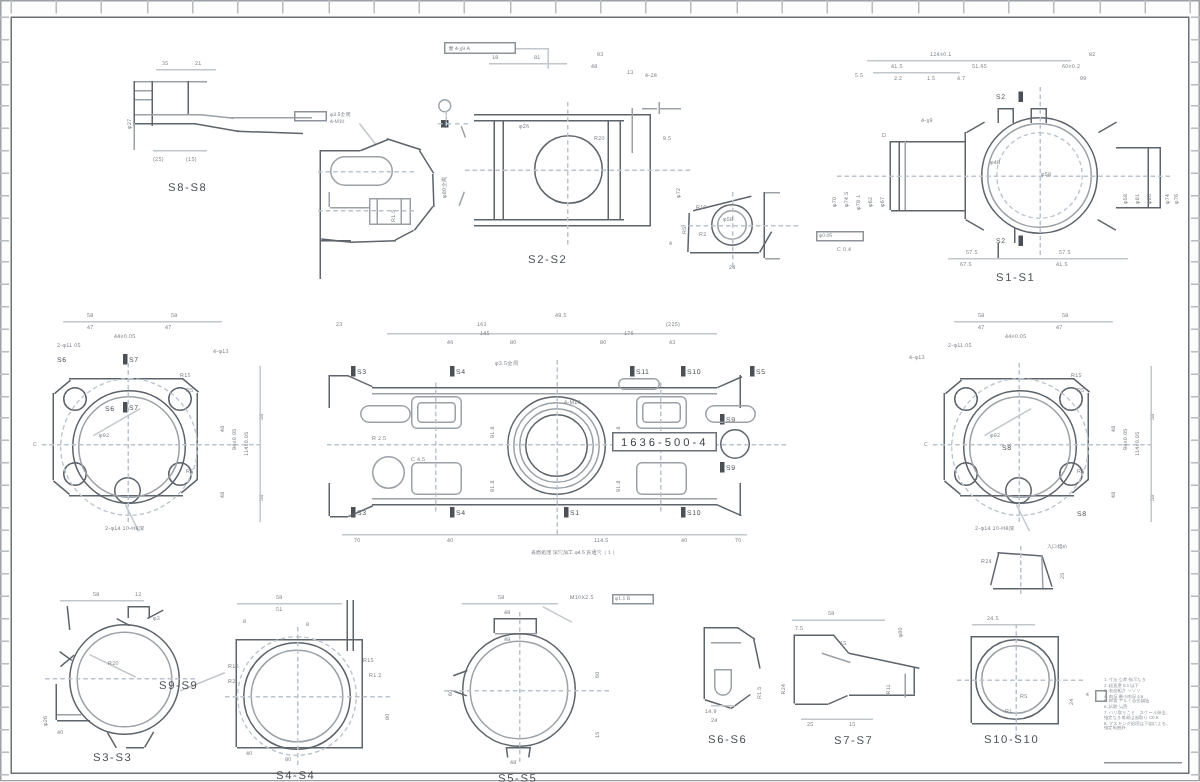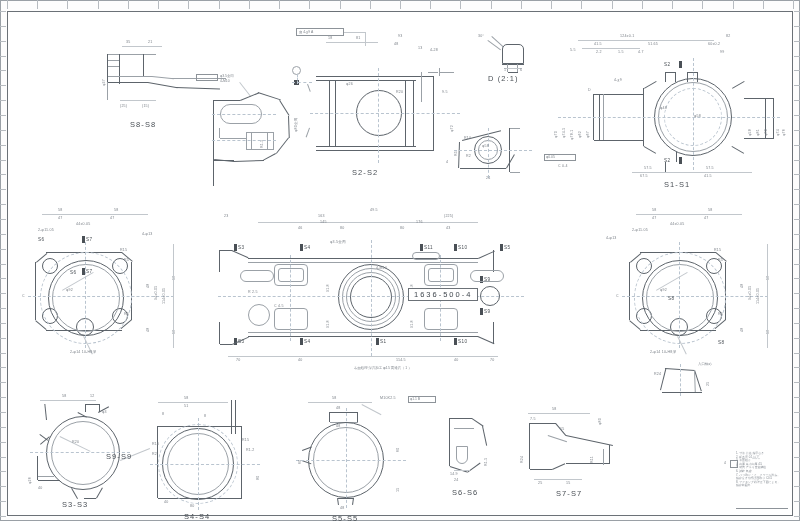--- a/index.html
+++ b/index.html
@@ -150,21 +150,21 @@
       <div class="t" style="top: 415.882px; left: 1px; height: 1px; width: 6px;"></div>
       <div class="t" style="top: 430.735px; left: 1px; height: 1px; width: 6px;"></div>
       <div class="t" style="top: 445.588px; left: 1px; height: 1px; width: 6px;"></div>
       <div class="t" style="top: 460.441px; left: 1px; height: 1px; width: 6px;"></div>
       <div class="t" style="top: 475.294px; left: 1px; height: 1px; width: 6px;"></div>
       <div class="t" style="top: 490.147px; left: 1px; height: 1px; width: 6px;"></div>
       <div class="t" style="top: 505px; left: 1px; height: 1px; width: 6px;"></div>
     </div>
 
 
-  <div class="v" id="s8" style="left:98px;top:38px;width:130px;height:100px;">
+  <div class="v" id="s8" style="left:80px;top:38px;width:130px;height:100px;">
     <div class="ln thin" style="left:10px;top:16px;width:48px;"></div>
     <div class="ln thin" style="left:10px;top:22px;width:12px;"></div>
     <div class="ln thin" style="left:10px;top:28px;width:12px;"></div>
     <div class="ln" style="left:10px;top:16px;width:30px;transform:rotate(90deg);"></div>
     <div class="ln" style="left:22px;top:16px;width:30px;transform:rotate(90deg);"></div>
     <div class="ln" style="left:46px;top:16px;width:22px;transform:rotate(90deg);"></div>
     <div class="ln thin" style="left:10px;top:38px;width:44px;"></div>
     <div class="ln thin" style="left:54px;top:38px;width:22px;transform:rotate(6deg);"></div>
     <div class="ln thin" style="left:74px;top:40px;width:54px;"></div>
     <div class="ln" style="left:10px;top:44px;width:40px;"></div>
@@ -252,34 +252,20 @@
     <div class="ln thin" style="left:18px;top:56px;width:8px;transform:rotate(70deg);"></div>
     <div class="ln thin" style="left:20px;top:100px;width:10px;transform:rotate(110deg);"></div>
     <div class="lbl dim" style="left:56px;top:54px;">φ26</div>
     <div class="lbl dim" style="left:106px;top:62px;">R20</div>
     <div class="lbl dim" style="left:152px;top:62px;">9.5</div>
     <div class="lbl dimv" style="left:160px;top:104px;">φ72</div>
     <div class="lbl dim" style="left:156px;top:132px;">4</div>
     <div class="lbl sec" style="left:62px;top:140px;">S2-S2</div>
   </div>
 
-  <div class="v" id="d-detail" style="left:478px;top:34px;width:62px;height:50px;">
-    <div class="lbl dim" style="left:0px;top:0px;">30°</div>
-    <div class="ln thin" style="left:10px;top:6px;width:16px;transform:rotate(36deg);"></div>
-    <div class="ln thin" style="left:14px;top:2px;width:16px;transform:rotate(42deg);"></div>
-    <div class="rr" style="left:24px;top:10px;width:22px;height:20px;border-radius:5px 5px 0 0;"></div>
-    <div class="ln" style="left:24px;top:30px;width:22px;"></div>
-    <div class="ln thin" style="left:30px;top:30px;width:8px;transform:rotate(90deg);"></div>
-    <div class="ln thin" style="left:40px;top:30px;width:8px;transform:rotate(90deg);"></div>
-    <div class="ln" style="left:30px;top:38px;width:10px;"></div>
-    <div class="ln xthin" style="left:26px;top:34px;width:18px;"></div>
-    <div class="lbl dim" style="left:26px;top:34px;">1</div>
-    <div class="lbl dim" style="left:42px;top:34px;">6</div>
-    <div class="lbl sec" style="left:10px;top:40px;">D (2:1)</div>
-  </div>
 
   <div class="v" id="boss" style="left:452px;top:122px;width:90px;height:64px;">
     <div class="ln" style="left:10px;top:18px;width:40px;transform:rotate(-14deg);"></div>
     <div class="ln" style="left:8px;top:20px;width:26px;transform:rotate(92deg);"></div>
     <div class="ln" style="left:8px;top:46px;width:46px;"></div>
     <div class="ln" style="left:54px;top:46px;width:16px;transform:rotate(-60deg);"></div>
     <div class="circ" style="left:22px;top:14px;width:28px;height:28px;"></div>
     <div class="circ thin" style="left:26px;top:18px;width:20px;height:20px;"></div>
     <div class="ln" style="left:58px;top:6px;width:44px;transform:rotate(90deg);"></div>
     <div class="ln thin" style="left:58px;top:6px;width:10px;"></div>
@@ -667,21 +653,21 @@
     <div class="ln" style="left:62px;top:110px;width:7px;transform:rotate(98deg);"></div>
     <div class="cl" style="left:4px;top:72px;width:110px;"></div>
     <div class="cl vert" style="left:54px;top:20px;height:100px;"></div>
     <div class="lbl dimv" style="left:6px;top:76px;">60</div>
     <div class="lbl dimv" style="left:104px;top:64px;">60</div>
     <div class="lbl dimv" style="left:104px;top:104px;">15</div>
     <div class="lbl dim" style="left:48px;top:118px;">48</div>
     <div class="lbl sec" style="left:40px;top:126px;">S5-S5</div>
   </div>
 
-  <div class="v" id="s6" style="left:440px;top:410px;width:70px;height:90px;">
+  <div class="v" id="s6" style="left:460px;top:410px;width:70px;height:90px;">
     <div class="ln" style="left:10px;top:8px;width:22px;"></div>
     <div class="ln" style="left:32px;top:8px;width:14px;transform:rotate(34deg);"></div>
     <div class="ln" style="left:43px;top:16px;width:20px;transform:rotate(78deg);"></div>
     <div class="ln" style="left:10px;top:8px;width:48px;transform:rotate(90deg);"></div>
     <div class="ln" style="left:10px;top:56px;width:18px;transform:rotate(18deg);"></div>
     <div class="ln" style="left:27px;top:62px;width:16px;transform:rotate(-36deg);"></div>
     <div class="ln thin" style="left:14px;top:18px;width:20px;"></div>
     <div class="rr thin" style="left:16px;top:36px;width:12px;height:18px;border-radius:0 0 6px 6px;"></div>
     <div class="ln xthin" style="left:14px;top:60px;width:16px;"></div>
     <div class="lbl dim" style="left:10px;top:62px;">14.9</div>
@@ -707,20 +693,36 @@
     <div class="lbl dim" style="left:44px;top:22px;">15</div>
     <div class="lbl dimv" style="left:82px;top:20px;">φ80</div>
     <div class="lbl dimv" style="left:4px;top:58px;">R24</div>
     <div class="lbl dimv" style="left:74px;top:58px;">R11</div>
     <div class="ln xthin" style="left:18px;top:74px;width:48px;"></div>
     <div class="lbl dim" style="left:22px;top:76px;">25</div>
     <div class="lbl dim" style="left:50px;top:76px;">15</div>
     <div class="lbl sec" style="left:40px;top:84px;">S7-S7</div>
   </div>
 
+  <div class="v" id="s10" style="left:630px;top:408px;width:110px;height:95px;">
+    <div class="ln xthin" style="left:18px;top:8px;width:42px;"></div>
+    <div class="lbl dim" style="left:28px;top:2px;">24.5</div>
+    <div class="ln" style="left:18px;top:16px;width:58px;"></div>
+    <div class="ln" style="left:18px;top:74px;width:58px;"></div>
+    <div class="ln" style="left:18px;top:16px;width:58px;transform:rotate(90deg);"></div>
+    <div class="ln" style="left:76px;top:16px;width:58px;transform:rotate(90deg);"></div>
+    <div class="circ" style="left:20px;top:18px;width:54px;height:54px;"></div>
+    <div class="circ thin" style="left:24px;top:22px;width:46px;height:46px;"></div>
+    <div class="cl" style="left:8px;top:45px;width:84px;"></div>
+    <div class="cl vert" style="left:47px;top:8px;height:76px;"></div>
+    <div class="lbl dimv" style="left:82px;top:62px;">24</div>
+    <div class="lbl dim" style="left:50px;top:54px;">R5</div>
+    <div class="lbl dim" style="left:40px;top:64px;">R1</div>
+    <div class="lbl sec" style="left:26px;top:80px;">S10-S10</div>
+  </div>
 
   <div class="v" id="notes-wrap" style="left:736px;top:452px;width:56px;height:48px;">
     <div class="framebox" style="left:-6px;top:8px;width:8px;height:8px;"></div>
     <div class="lbl note" style="left:-12px;top:9px;">4</div>
     <div class="notes" id="noteslist">
         <div>1. 寸法 公差 指示なき</div>
         <div>2. 鉛直度 0.1 以下</div>
         <div>3. 表面粗さ ▽▽▽</div>
         <div>4. 肉厚 最小肉厚 4.5</div>
         <div>5. 材質 アルミ合金鏋造</div>

